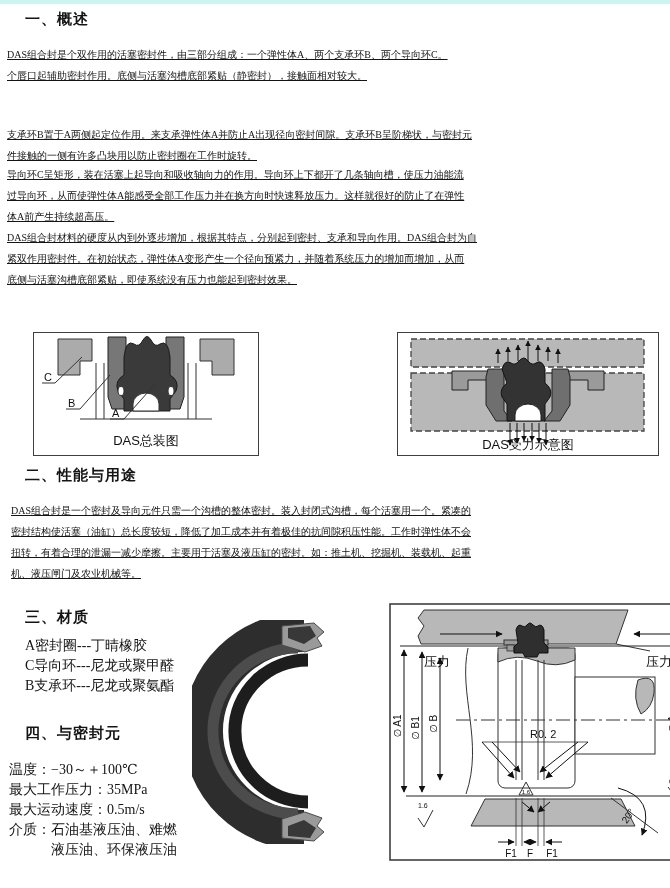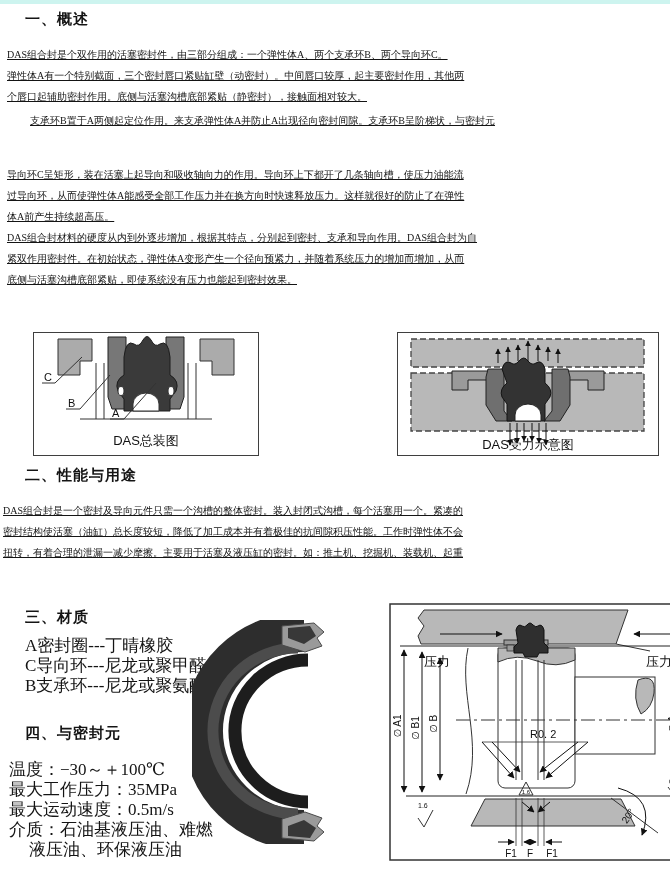--- a/index.html
+++ b/index.html
@@ -7,43 +7,43 @@
     position:relative; width:660px; height:888px; background:#ffffff;
     font-family:"Liberation Serif","DejaVu Serif",serif; color:#141414; overflow:hidden;padding-left:36px;
   }
   .topbar { position:absolute; left:0; top:0; width:670px; height:4px; background:#cdf4ef; }
   .hd {
     position:absolute; font-family:"Liberation Sans","DejaVu Sans",sans-serif;
     font-weight:bold; font-size:15px; letter-spacing:1px; white-space:pre;
   }
   .para { position:absolute; font-size:10px; line-height:21px;text-decoration:underline; }
   .ln { white-space:pre; }
-  .list { position:absolute; font-size:17px; line-height:20px; }
-  .indent { margin-left:20px; }
+  .list { position:absolute; font-size:14px; line-height:20px; }
+  .indent { margin-left:42px; }
   .figbox { position:absolute; border:1px solid #3f3f3f; background:#ffffff; }
   .figbox svg { display:block; }
   .drawwrap { position:absolute; }
   svg text { font-family:"Liberation Sans","DejaVu Sans",sans-serif; fill:#111; }
 </style>
 </head>
 <body>
 
 <div class="page">
   <div class="topbar"></div>
 
   <div class="hd" style="left:25px; top:10px;">一、概述</div>
 
   <div class="para" style="left:7px; top:44px;">
     <div class="ln">DAS组合封是个双作用的活塞密封件，由三部分组成：一个弹性体A、两个支承环B、两个导向环C。</div>
-    <div class="ln">弹性体A有一个特别截面，三个密封唇口紧贴缸壁（动密封）。中间唇口较厚，起主要密封作用，其他两</div>
     <div class="ln">个唇口起辅助密封作用。底侧与活塞沟槽底部紧贴（静密封），接触面相对较大。</div>
   </div>
 
-  <div class="para" style="left:7px; top:110px;margin-left:23px;">
+  <div class="para" style="left:7px; top:124px;">
     <div class="ln">支承环B置于A两侧起定位作用。来支承弹性体A并防止A出现径向密封间隙。支承环B呈阶梯状，与密封元</div>
+    <div class="ln">件接触的一侧有许多凸块用以防止密封圈在工作时旋转。</div>
   </div>
 
   <div class="para" style="left:7px; top:164px;">
     <div class="ln">导向环C呈矩形，装在活塞上起导向和吸收轴向力的作用。导向环上下都开了几条轴向槽，使压力油能流</div>
     <div class="ln">过导向环，从而使弹性体A能感受全部工作压力并在换方向时快速释放压力。这样就很好的防止了在弹性</div>
     <div class="ln">体A前产生持续超高压。</div>
   </div>
 
   <div class="para" style="left:7px; top:227px;">
     <div class="ln">DAS组合封材料的硬度从内到外逐步增加，根据其特点，分别起到密封、支承和导向作用。DAS组合封为自</div>
@@ -115,24 +115,25 @@
       <line x1="119" y1="90" x2="119" y2="110" stroke="#111" stroke-width="1" marker-end="url(#fm)"></line>
       <line x1="126" y1="90" x2="126" y2="108" stroke="#111" stroke-width="1" marker-end="url(#fm)"></line>
       <line x1="134" y1="90" x2="134" y2="108" stroke="#111" stroke-width="1" marker-end="url(#fm)"></line>
       <line x1="141" y1="90" x2="141" y2="110" stroke="#111" stroke-width="1" marker-end="url(#fm)"></line>
       <line x1="148" y1="90" x2="148" y2="112" stroke="#111" stroke-width="1" marker-end="url(#fm)"></line>
       <text x="130" y="116" font-size="13" text-anchor="middle">DAS受力示意图</text>
     </svg>
   </div>
 
   <div class="hd" style="left:25px; top:466px;">二、性能与用途</div>
-  <div class="para" style="left:3px; top:500px;">
+  <div class="para" style="left:11px; top:500px;">
     <div class="ln">DAS组合封是一个密封及导向元件只需一个沟槽的整体密封。装入封闭式沟槽，每个活塞用一个。紧凑的</div>
     <div class="ln">密封结构使活塞（油缸）总长度较短，降低了加工成本并有着极佳的抗间隙积压性能。工作时弹性体不会</div>
     <div class="ln">扭转，有着合理的泄漏一减少摩擦。主要用于活塞及液压缸的密封。如：推土机、挖掘机、装载机、起重</div>
+    <div class="ln">机、液压闸门及农业机械等。</div>
   </div>
 
   <div class="hd" style="left:25px; top:608px;">三、材质</div>
   <div class="list" style="left:25px; top:636px;">
     <div class="ln">A密封圈---丁晴橡胶</div>
     <div class="ln">C导向环---尼龙或聚甲醛</div>
     <div class="ln">B支承环---尼龙或聚氨酯</div>
   </div>
 
   <div class="hd" style="left:25px; top:724px;">四、与密封元</div>

